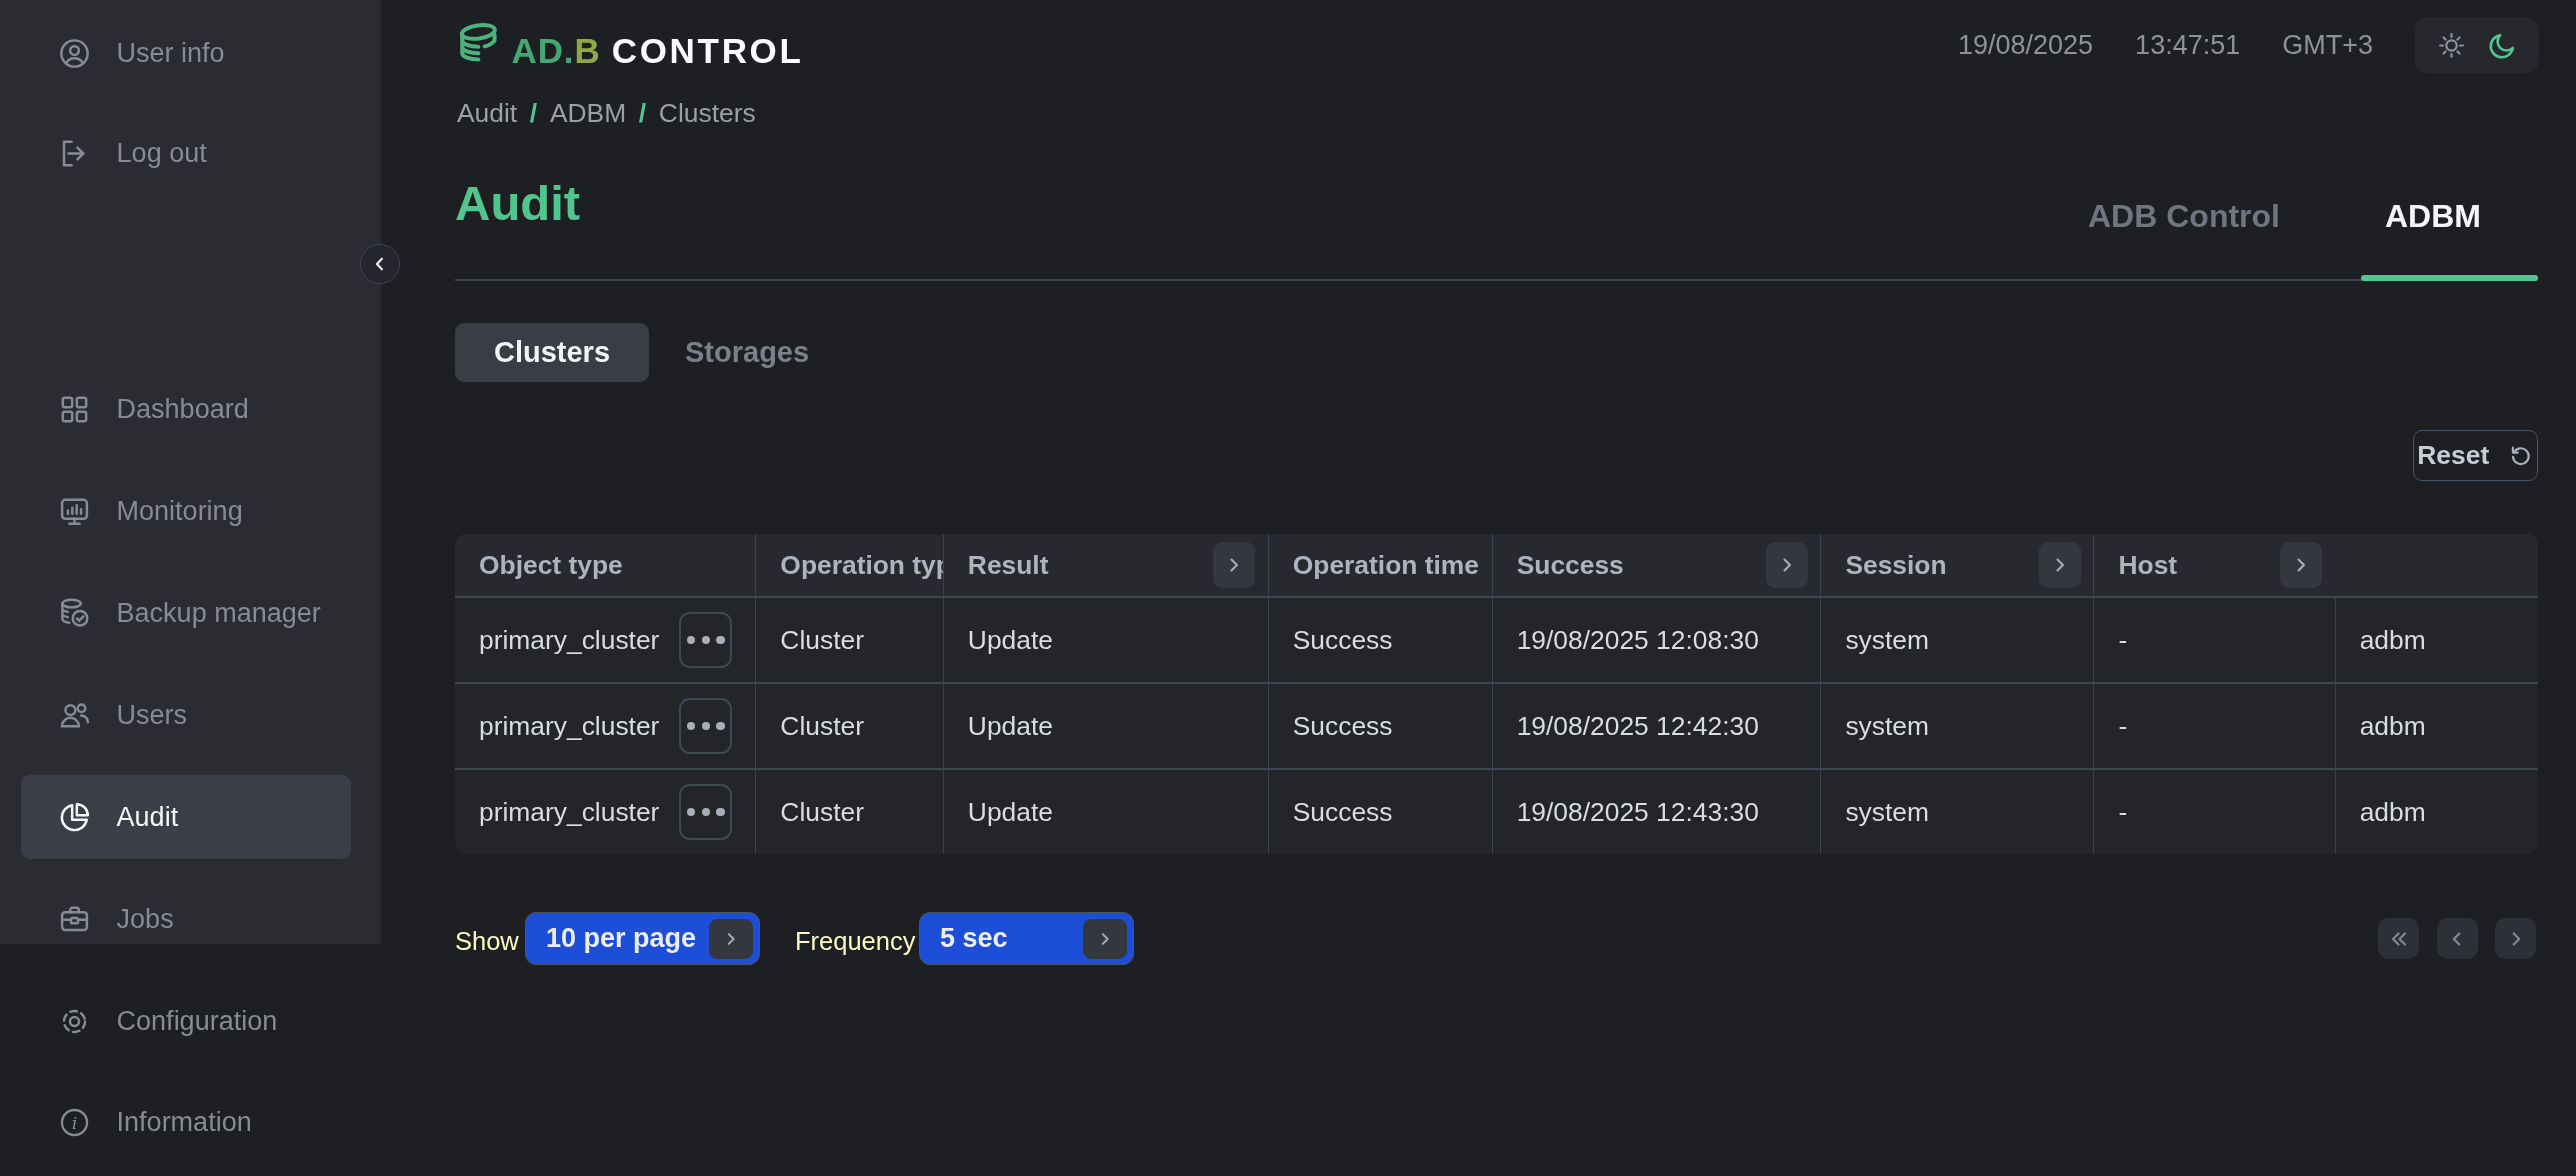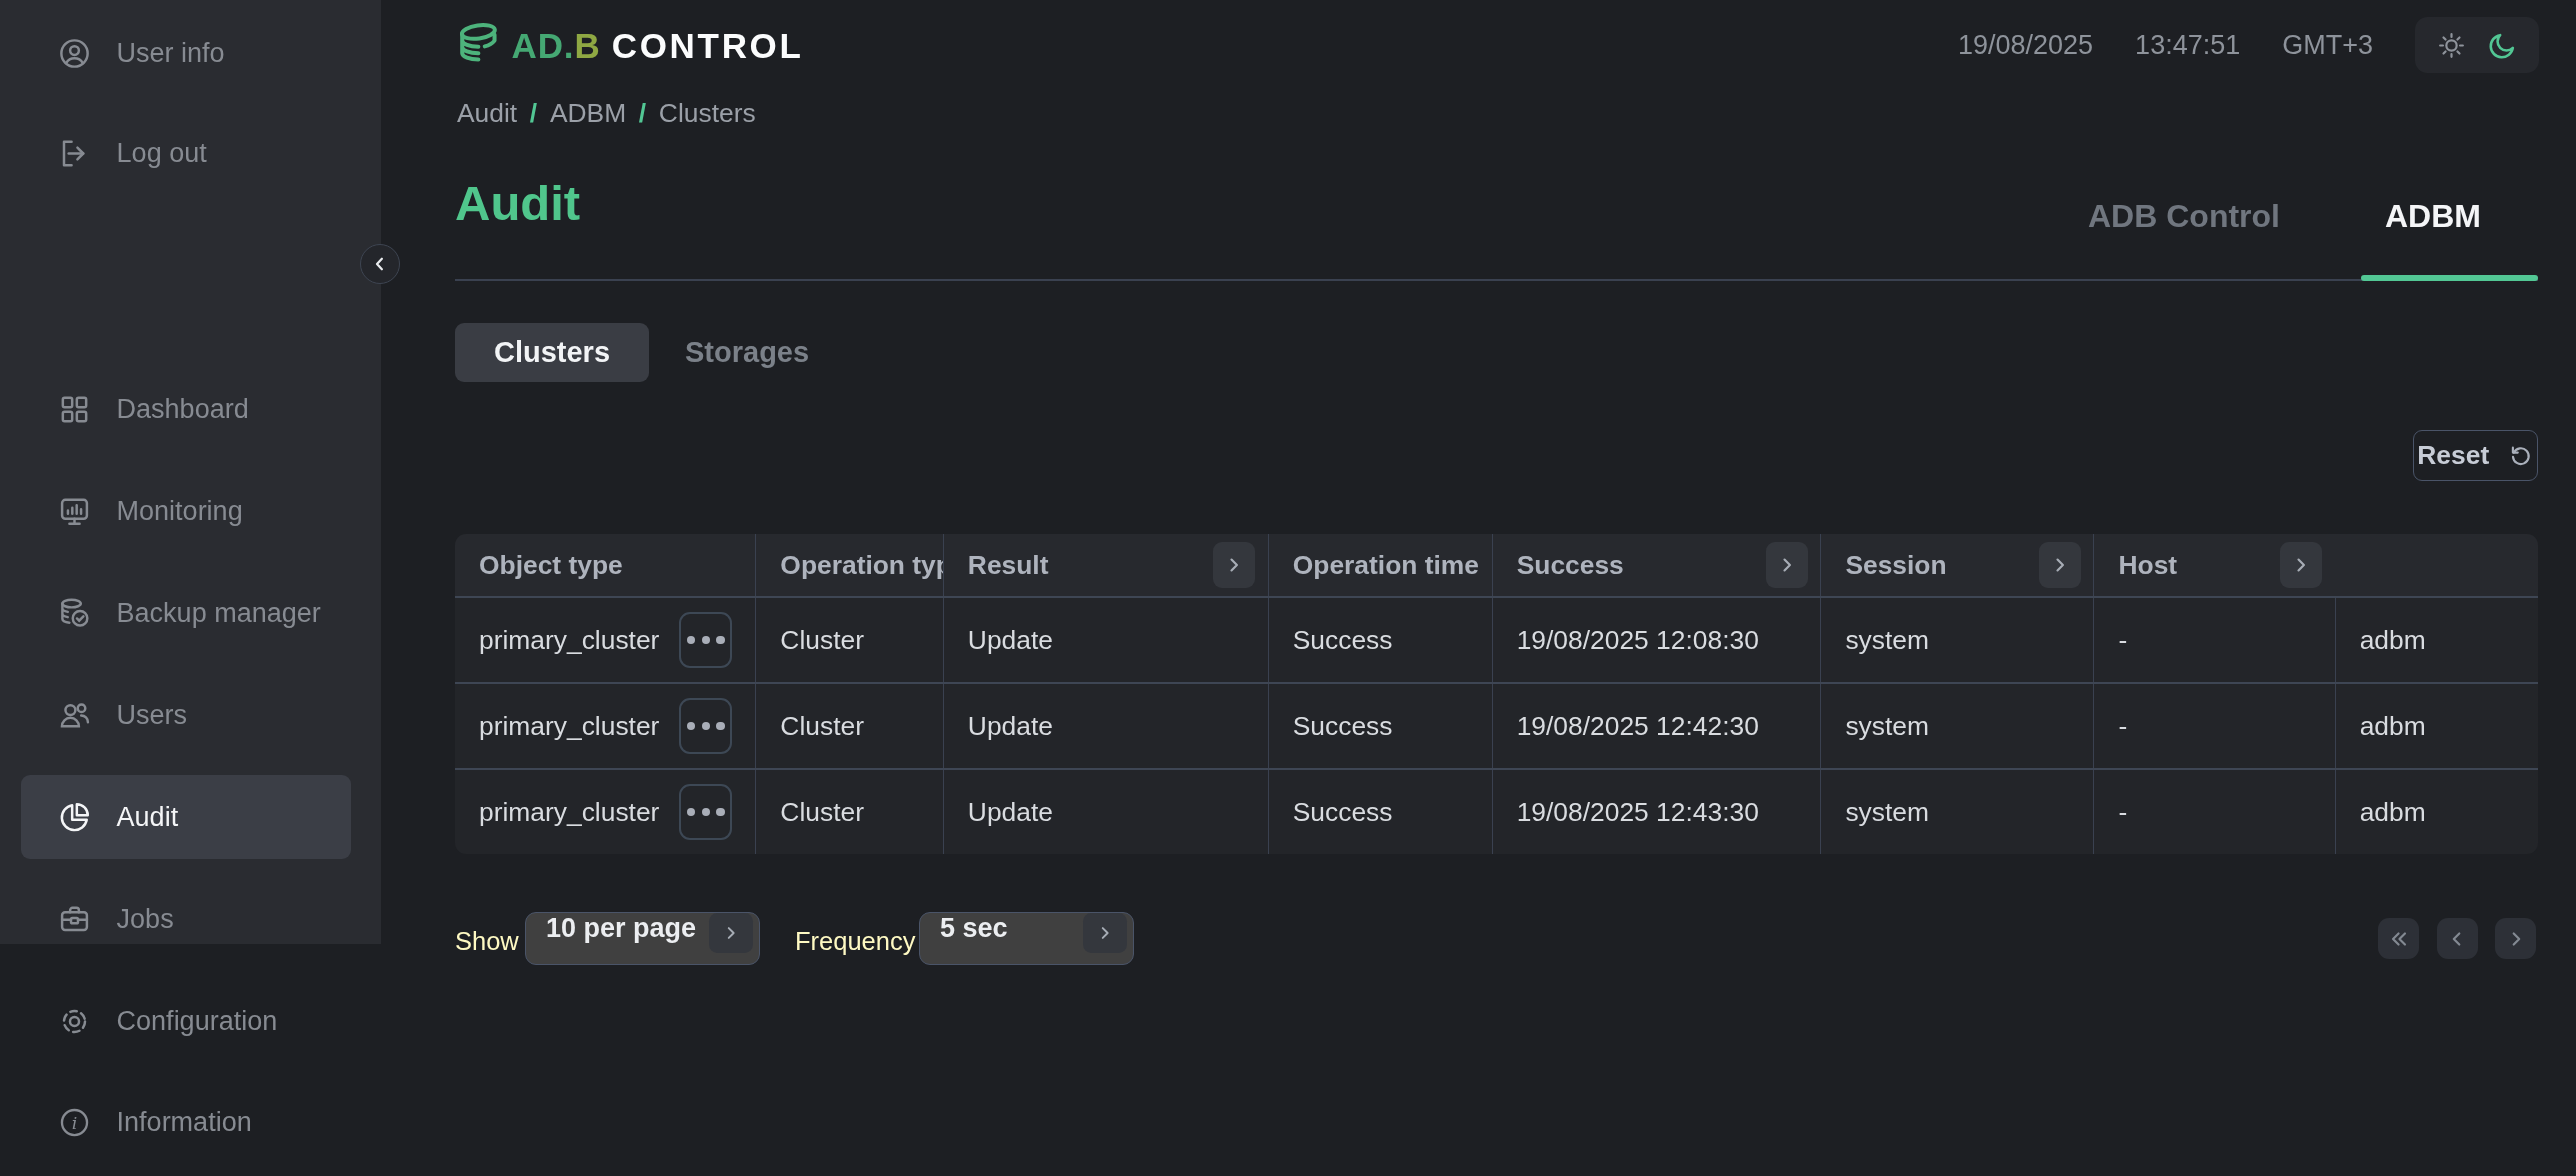--- a/index.html
+++ b/index.html
@@ -29,21 +29,21 @@
   .side-item .ic svg{width:35px;height:35px}
   .side-item .lbl{margin-left:24.6px;font-size:27px;white-space:nowrap}
   .side-item.active{background:#3b3e46;color:#f4f5f7}
   .side-item.small{height:55px}
 
   .collapse-btn{position:absolute;left:360px;top:244px;width:40px;height:40px;border-radius:50%;
     background:#24262b;border:1.8px solid #3e4552;color:#e9ebee;display:flex;align-items:center;justify-content:center;cursor:pointer}
   .collapse-btn svg{width:18px;height:18px}
 
   
-  .logo{position:absolute;left:455px;top:20px;display:flex;align-items:center;cursor:default}
+  .logo{position:absolute;left:455px;top:20px;display:flex;align-items:flex-end;cursor:default}
   .logo svg{width:51px;height:51px}
   .logo .lg-txt{font-size:35px;font-weight:bold;letter-spacing:0.9px;margin-left:5.5px}
   .lg-green{color:var(--logo-green)}
   .lg-olive{color:var(--logo-olive)}
   .lg-white{color:#fbfcfd;margin-left:11px;letter-spacing:2.7px}
 
   .breadcrumb{position:absolute;left:457px;top:98px;font-size:26.4px;color:#9ba0a8;display:flex;gap:12.7px;align-items:center}
   .breadcrumb .sep{color:var(--accent);font-weight:bold}
   .breadcrumb .bc-item{cursor:pointer}
 
@@ -84,22 +84,22 @@
   .sort-arrow{color:#9aa0a8;font-size:28px;font-weight:normal}
   .filter-btn{margin-left:auto;margin-right:14.6px;width:42px;height:47px;border-radius:10px;border:2.7px solid var(--accent);
     display:flex;align-items:center;justify-content:center;cursor:pointer;flex:0 0 42px;background:transparent}
   .filter-btn svg{width:18px;height:18px}
   .more-btn{margin-left:20px;width:53px;height:56px;border-radius:11px;border:2.7px solid #3d4855;background:transparent;
     display:flex;align-items:center;justify-content:center;gap:6.4px;cursor:pointer;flex:0 0 53px}
   .more-btn i{width:8.2px;height:8.2px;border-radius:50%;background:#a9aeb8}
 
   
   .footer-label{position:absolute;font-size:25.5px;color:#fef9c3;top:927px}
-  .dropdown{position:absolute;top:912px;height:53px;border-radius:11px;border:1.8px solid var(--border-ui);background:#404040;
-    display:flex;align-items:flex-start;cursor:pointer}
+  .dropdown{position:absolute;top:912px;height:53px;border-radius:11px;border:1.8px solid var(--border-ui);background:#1d4ed8;
+    display:flex;align-items:center;cursor:pointer}
   .dropdown .dd-val{font-size:27px;font-weight:bold;color:#eceef1;padding-left:20px}
   .dd-chevron{margin-left:auto;margin-right:6.4px;width:44px;height:40px;border-radius:8.2px;background:var(--btn-bg);
     display:flex;align-items:center;justify-content:center}
   .dd-chevron svg{width:18px;height:18px;color:#a7adb6}
 
   .pager{position:absolute;right:40px;top:918px;display:flex;gap:17.3px}
   .pg-btn{width:41px;height:41px;border-radius:11px;background:#2d3037;display:flex;align-items:center;justify-content:center;cursor:pointer;color:#838992}
   .pg-btn svg{width:22px;height:22px}
 </style>
 </head>

